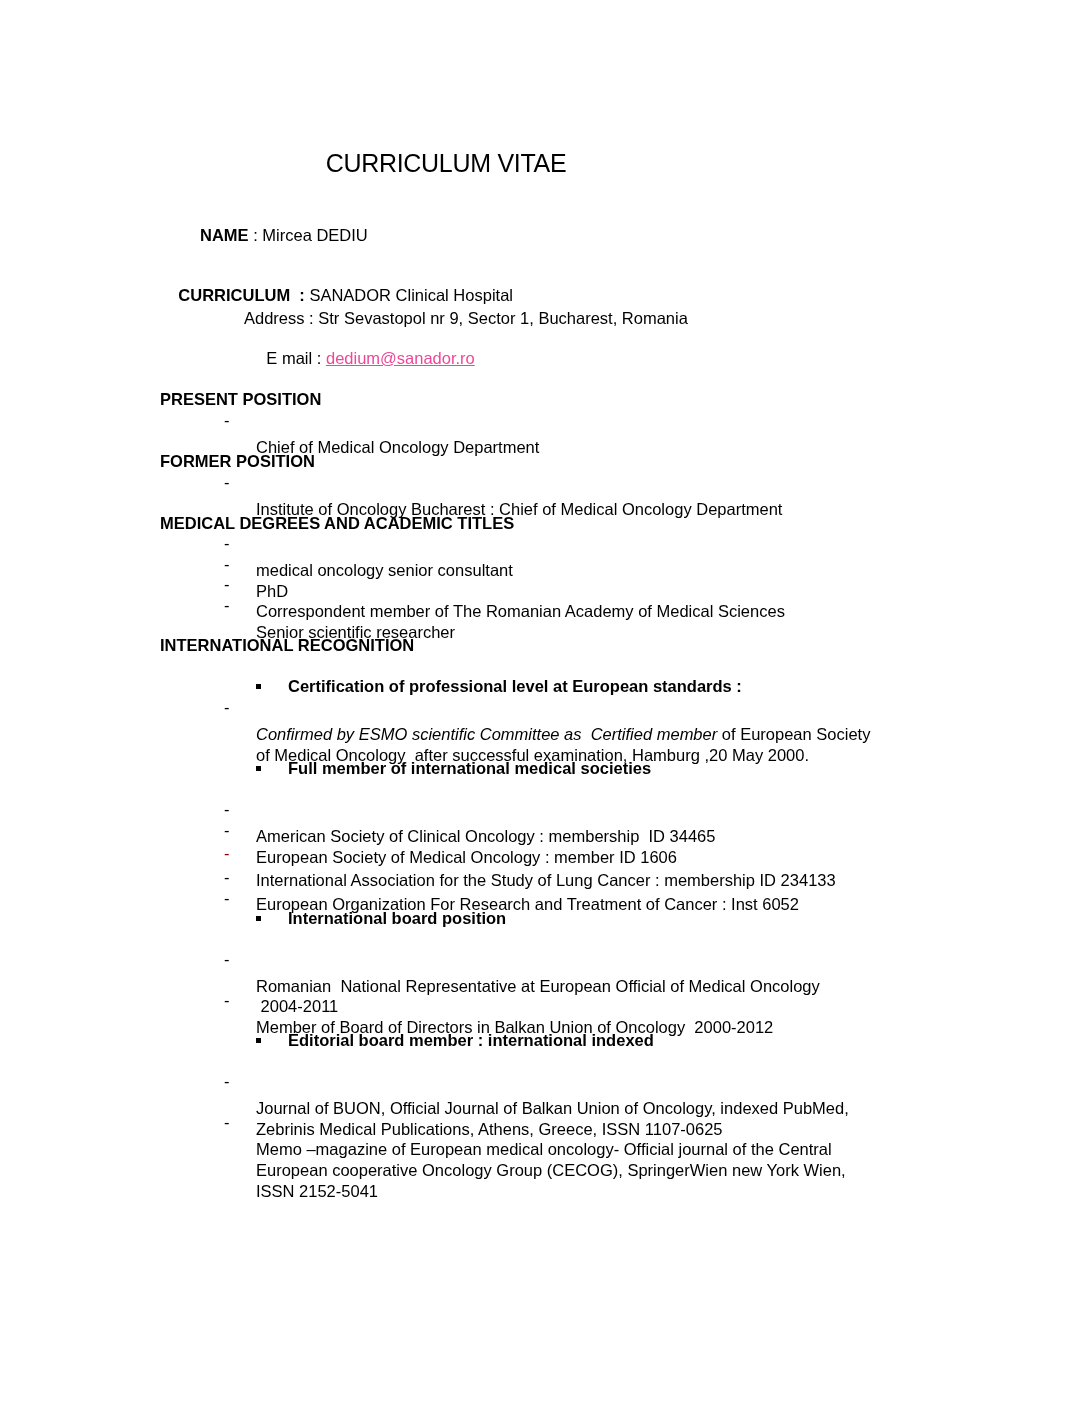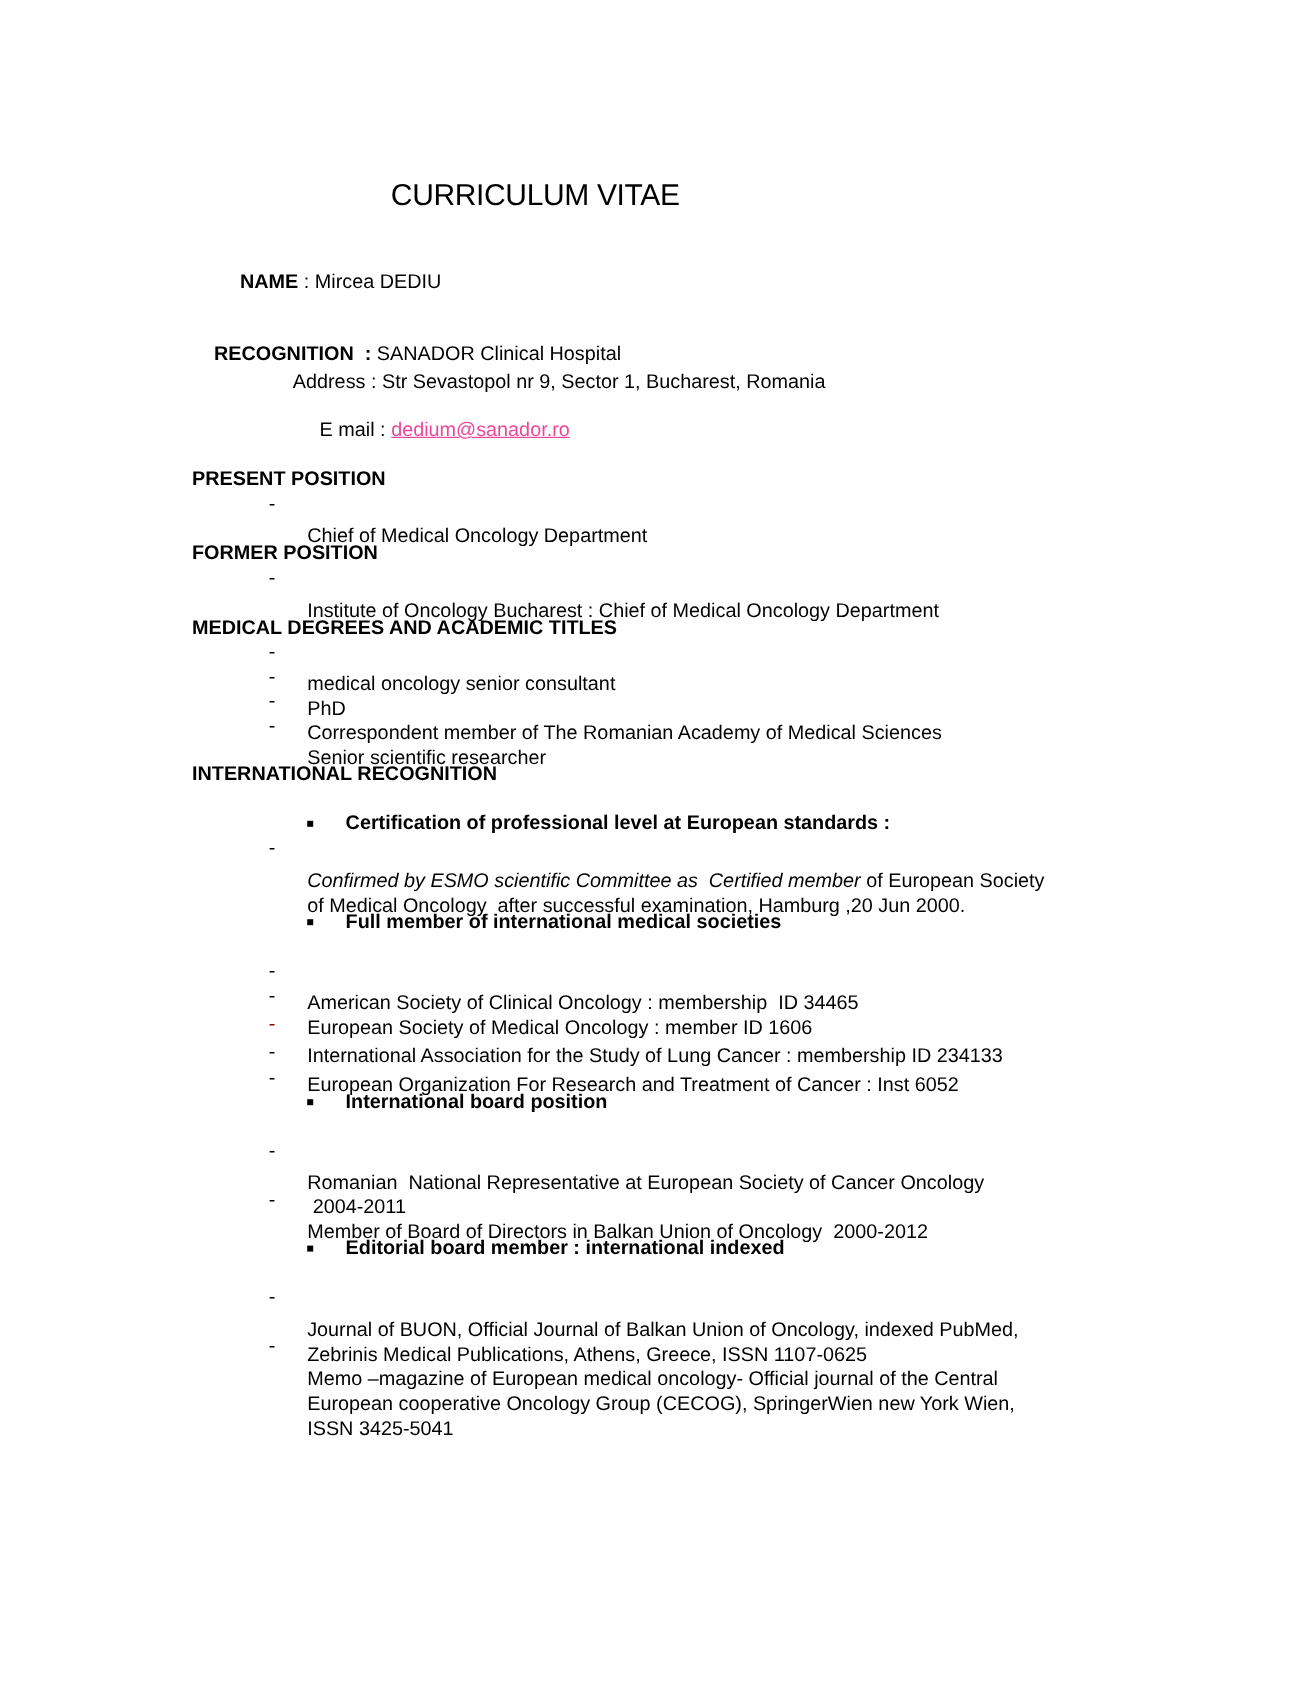--- a/index.html
+++ b/index.html
@@ -18,21 +18,21 @@
 <body>
 
 <div>
   <div class="abs title">CURRICULUM VITAE</div>
 
   <div class="abs" style="left:160px;top:226px;margin-left:40px;">
     <span class="b">NAME</span><span> : </span><span>Mircea DEDIU</span>
   </div>
 
   <div class="abs" style="left:160px;top:267px;white-space:pre;">
-    <span class="b">RECOGNITION</span><span class="b">  : </span><span>SANADOR Clinical Hospital</span>
+    <span class="b">CURRICULUM</span><span class="b">  : </span><span>SANADOR Clinical Hospital</span>
   </div>
 
   <div class="abs" style="left:244px;top:309px;">Address : Str Sevastopol nr 9, Sector 1, Bucharest, Romania</div>
   <div class="abs" style="left:248px;top:330px;white-space:pre;">
     <span>E mail : </span><a class="link" href="#">dedium@sanador.ro</a>
   </div>
 
   <div class="abs b" style="left:160px;top:390px;">PRESENT POSITION</div>
   <span class="dash" style="top:411px;">-</span>
   <span class="txt" style="top:411px;">Chief of Medical Oncology Department</span>
@@ -50,44 +50,44 @@
   <span class="txt" style="top:575px;">Correspondent member of The Romanian Academy of Medical Sciences</span>
   <span class="dash" style="top:596px;">-</span>
   <span class="txt" style="top:596px;">Senior scientific researcher</span>
 
   <div class="abs b" style="left:160px;top:636px;">INTERNATIONAL RECOGNITION</div>
 
   <span class="sq" style="top:684px;"></span>
   <span class="subhead" style="top:677px;">Certification of professional level at European standards :</span>
   <span class="dash" style="top:698px;">-</span>
   <span class="txt" style="top:698px;white-space:pre;"><span class="i">Confirmed by ESMO scientific Committee as  Certified member</span><span> of European Society</span></span>
-  <span class="txt" style="top:719px;white-space:pre;">of Medical Oncology  after successful examination, Hamburg ,20 Jun 2000.</span>
+  <span class="txt" style="top:719px;white-space:pre;">of Medical Oncology  after successful examination, Hamburg ,20 May 2000.</span>
 
   <span class="sq" style="top:766px;"></span>
   <span class="subhead" style="top:759px;">Full member of international medical societies</span>
   <span class="dash" style="top:800px;">-</span>
   <span class="txt" style="top:800px;white-space:pre;text-align:center;">American Society of Clinical Oncology : membership  ID 34465</span>
   <span class="dash" style="top:821px;">-</span>
   <span class="txt" style="top:821px;">European Society of Medical Oncology : member ID 1606</span>
   <span class="dash" style="top:844px;color:#8b0000;">-</span>
   <span class="txt" style="top:844px;">International Association for the Study of Lung Cancer : membership ID 234133</span>
   <span class="dash" style="top:868px;">-</span>
   <span class="txt" style="top:868px;text-align:right;">European Organization For Research and Treatment of Cancer : Inst 6052</span>
   <span class="dash" style="top:889px;">-</span>
 
   <span class="sq" style="top:916px;"></span>
   <span class="subhead" style="top:909px;">International board position</span>
   <span class="dash" style="top:950px;">-</span>
-  <span class="txt" style="top:950px;white-space:pre;">Romanian  National Representative at European Society of Cancer Oncology</span>
+  <span class="txt" style="top:950px;white-space:pre;">Romanian  National Representative at European Official of Medical Oncology</span>
   <span class="txt" style="top:970px;white-space:pre;"> 2004-2011</span>
   <span class="dash" style="top:991px;">-</span>
   <span class="txt" style="top:991px;white-space:pre;">Member of Board of Directors in Balkan Union of Oncology  2000-2012</span>
 
   <span class="sq" style="top:1038px;"></span>
   <span class="subhead" style="top:1031px;">Editorial board member : international indexed</span>
   <span class="dash" style="top:1072px;">-</span>
   <span class="txt" style="top:1072px;">Journal of BUON, Official Journal of Balkan Union of Oncology, indexed PubMed,</span>
   <span class="txt" style="top:1093px;">Zebrinis Medical Publications, Athens, Greece, ISSN 1107-0625</span>
   <span class="dash" style="top:1113px;">-</span>
   <span class="txt" style="top:1113px;">Memo –magazine of European medical oncology- Official journal of the Central</span>
   <span class="txt" style="top:1134px;">European cooperative Oncology Group (CECOG), SpringerWien new York Wien,</span>
-  <span class="txt" style="top:1155px;">ISSN 3425-5041</span>
+  <span class="txt" style="top:1155px;">ISSN 2152-5041</span>
 </div>
 
 </body></html>

